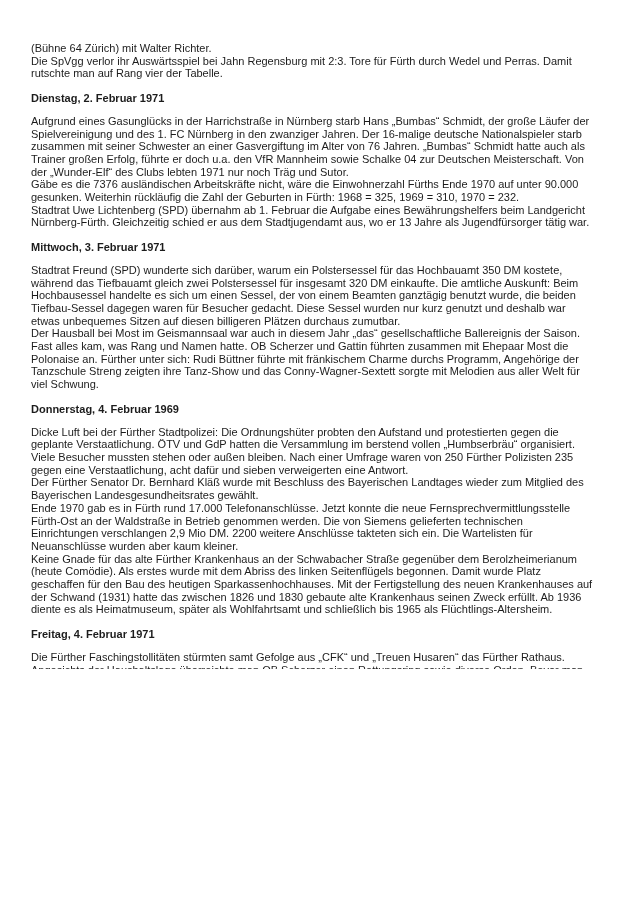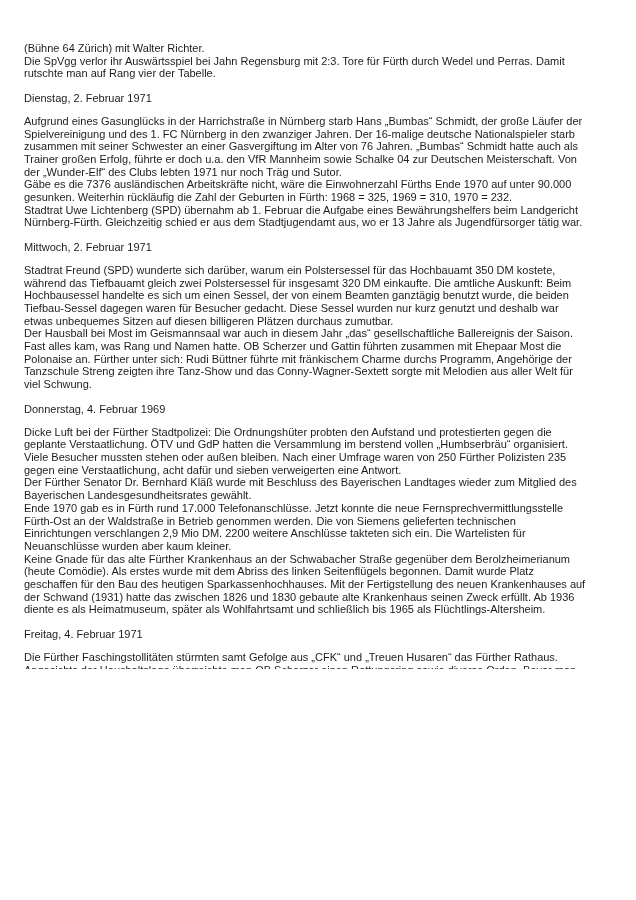--- a/index.html
+++ b/index.html
@@ -5,37 +5,37 @@
   html, body {
     margin: 0;
     padding: 0;
     background: #ffffff;
   }
   .page {
     box-sizing: border-box;
     width: 636px;
     height: 669px;
     background: #ffffff;
-    padding: 42px 24px 0 24px;
+    padding: 42px 24px 0 31px;
     font-family: "Liberation Sans", "DejaVu Sans", sans-serif;
     font-size: 11px;
     line-height: 12.7px;
     color: #1c1c1c;
     overflow: hidden;
   }
   .content {
     width: 572px;
   }
   .para {
     margin: 0 0 10px 0;
     white-space: pre-line;
   }
   .day-heading {
     margin: 12px 0 10px 0;
-    font-weight: normal;
+    font-weight: bold;
     white-space: pre-line;
   }
   .footer {
     margin-top: 19px;
     width: 572px;
     text-align: center;
     font-family: "Liberation Serif", "DejaVu Serif", serif;
     font-size: 12px;
     line-height: 14px;
     color: #3c3c3c;
@@ -56,21 +56,21 @@
     <p class="para">Aufgrund eines Gasunglücks in der Harrichstraße in Nürnberg starb Hans „Bumbas“ Schmidt, der große Läufer der
 Spielvereinigung und des 1. FC Nürnberg in den zwanziger Jahren. Der 16-malige deutsche Nationalspieler starb
 zusammen mit seiner Schwester an einer Gasvergiftung im Alter von 76 Jahren. „Bumbas“ Schmidt hatte auch als
 Trainer großen Erfolg, führte er doch u.a. den VfR Mannheim sowie Schalke 04 zur Deutschen Meisterschaft. Von
 der „Wunder-Elf“ des Clubs lebten 1971 nur noch Träg und Sutor.
 Gäbe es die 7376 ausländischen Arbeitskräfte nicht, wäre die Einwohnerzahl Fürths Ende 1970 auf unter 90.000
 gesunken. Weiterhin rückläufig die Zahl der Geburten in Fürth: 1968 = 325, 1969 = 310, 1970 = 232.
 Stadtrat Uwe Lichtenberg (SPD) übernahm ab 1. Februar die Aufgabe eines Bewährungshelfers beim Landgericht
 Nürnberg-Fürth. Gleichzeitig schied er aus dem Stadtjugendamt aus, wo er 13 Jahre als Jugendfürsorger tätig war.</p>
 
-    <p class="day-heading">Mittwoch, 2. Februar 1971</p>
+    <p class="day-heading">Mittwoch, 3. Februar 1971</p>
 
     <p class="para">Stadtrat Freund (SPD) wunderte sich darüber, warum ein Polstersessel für das Hochbauamt 350 DM kostete,
 während das Tiefbauamt gleich zwei Polstersessel für insgesamt 320 DM einkaufte. Die amtliche Auskunft: Beim
 Hochbausessel handelte es sich um einen Sessel, der von einem Beamten ganztägig benutzt wurde, die beiden
 Tiefbau-Sessel dagegen waren für Besucher gedacht. Diese Sessel wurden nur kurz genutzt und deshalb war
 etwas unbequemes Sitzen auf diesen billigeren Plätzen durchaus zumutbar.
 Der Hausball bei Most im Geismannsaal war auch in diesem Jahr „das“ gesellschaftliche Ballereignis der Saison.
 Fast alles kam, was Rang und Namen hatte. OB Scherzer und Gattin führten zusammen mit Ehepaar Most die
 Polonaise an. Fürther unter sich: Rudi Büttner führte mit fränkischem Charme durchs Programm, Angehörige der
 Tanzschule Streng zeigten ihre Tanz-Show und das Conny-Wagner-Sextett sorgte mit Melodien aus aller Welt für

